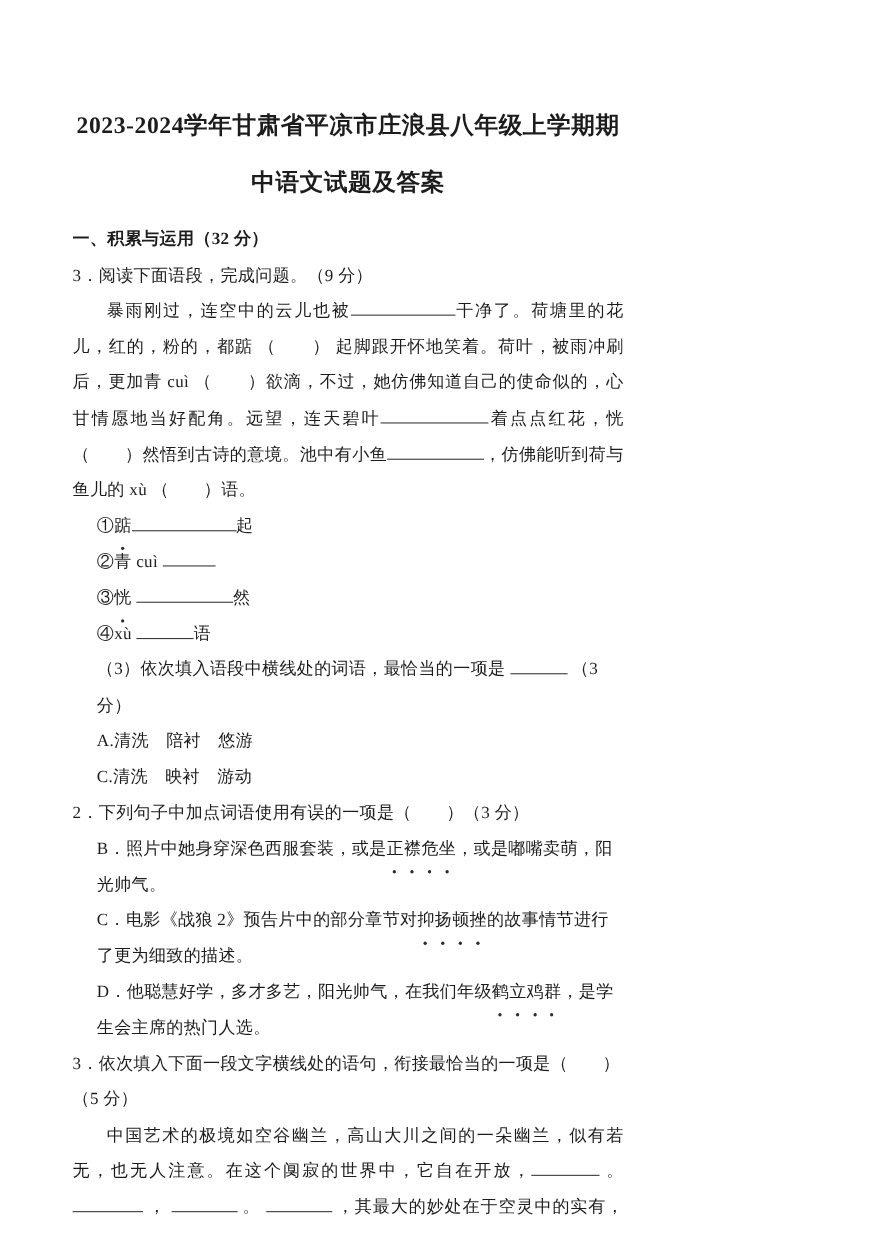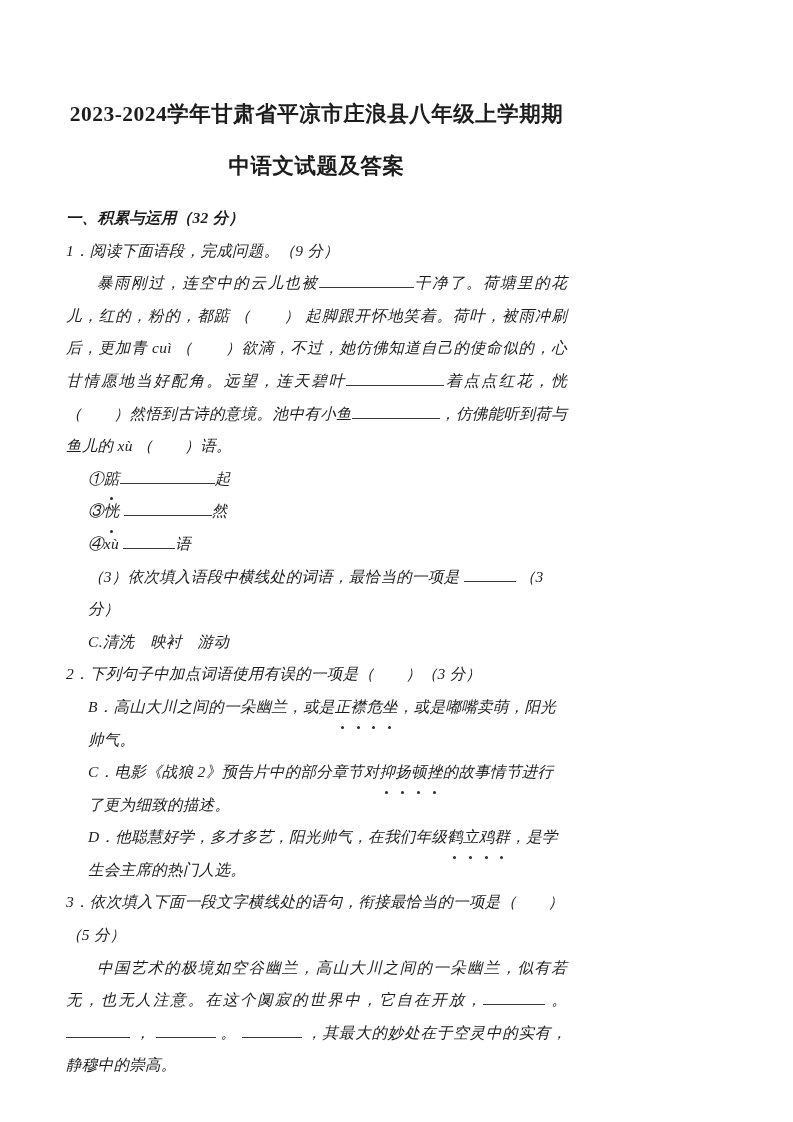--- a/index.html
+++ b/index.html
@@ -16,21 +16,21 @@
     letter-spacing:0.3px;
   }
   .title{
     font-size:21.5px;
     font-weight:700;
     text-align:center;
     line-height:52px;
     margin:0 0 10px 0;
     letter-spacing:0.5px;
   }
-  .block{margin:0;font-style:italic;}
+  .block{margin:0;}
   .bold{font-weight:700;}
   .sub{padding-left:22px;}
   .para{text-align:justify;text-indent:2em;}
   .blank{
     display:inline-block;
     height:0;
     border-bottom:1.2px solid #3a3a3a;
   }
   .dc{position:relative;display:inline-block;}
   .dc::after{
@@ -44,30 +44,32 @@
   }
 </style>
 </head>
 <body>
 
 <div class="page">
   <h1 class="title">2023-2024学年甘肃省平凉市庄浪县八年级上学期期中语文试题及答案</h1>
 
   <div class="block bold">一、积累与运用（32 分）</div>
 
-  <div class="block">1．阅读下面语段，完成问题。（9 分）</div>
+  <div class="block">3．阅读下面语段，完成问题。（9 分）</div>
   <div class="block para"><span class="run">暴雨刚过，连空中的云儿也被</span><span class="blank" style="width: 95px;"></span><span class="run">干净了。荷塘里的花儿，红的，粉的，都踮 （　　） 起脚跟开怀地笑着。荷叶，被雨冲刷后，更加青 cuì （　　）欲滴，不过，她仿佛知道自己的使命似的，心甘情愿地当好配角。远望，连天碧叶</span><span class="blank" style="width: 98px;"></span><span class="run">着点点红花，恍 （　　）然悟到古诗的意境。池中有小鱼</span><span class="blank" style="width: 88px;"></span><span class="run">，仿佛能听到荷与鱼儿的 xù （　　）语。</span></div>
 
   <div class="block sub"><span class="run">①</span><span class="dc">踮</span><span class="blank" style="width: 95px;"></span><span class="run">起</span></div>
+  <div class="block sub"><span class="run">②青 cuì </span><span class="blank" style="width: 48px;"></span></div>
   <div class="block sub"><span class="run">③</span><span class="dc">恍</span><span class="run"> </span><span class="blank" style="width: 88px;"></span><span class="run">然</span></div>
   <div class="block sub"><span class="run">④xù </span><span class="blank" style="width: 52px;"></span><span class="run">语</span></div>
 
   <div class="block sub"><span class="run">（3）依次填入语段中横线处的词语，最恰当的一项是 </span><span class="blank" style="width: 52px;"></span><span class="run"> （3 分）</span></div>
+  <div class="block sub">A.清洗　陪衬　悠游</div>
   <div class="block sub">C.清洗　映衬　游动</div>
 
   <div class="block">2．下列句子中加点词语使用有误的一项是（　　）（3 分）</div>
-  <div class="block sub"><span class="run">B．高山大川之间的一朵幽兰，或是</span><span class="dc">正</span><span class="dc">襟</span><span class="dc">危</span><span class="dc">坐</span><span class="run">，或是嘟嘴卖萌，阳光帅气。</span></div>
+  <div class="block sub"><span class="run">B．照片中她身穿深色西服套装，或是</span><span class="dc">正</span><span class="dc">襟</span><span class="dc">危</span><span class="dc">坐</span><span class="run">，或是嘟嘴卖萌，阳光帅气。</span></div>
   <div class="block sub"><span class="run">C．电影《战狼 2》预告片中的部分章节对</span><span class="dc">抑</span><span class="dc">扬</span><span class="dc">顿</span><span class="dc">挫</span><span class="run">的故事情节进行了更为细致的描述。</span></div>
   <div class="block sub"><span class="run">D．他聪慧好学，多才多艺，阳光帅气，在我们年级</span><span class="dc">鹤</span><span class="dc">立</span><span class="dc">鸡</span><span class="dc">群</span><span class="run">，是学生会主席的热门人选。</span></div>
 
   <div class="block">3．依次填入下面一段文字横线处的语句，衔接最恰当的一项是（　　）（5 分）</div>
   <div class="block para"><span class="run">中国艺术的极境如空谷幽兰，高山大川之间的一朵幽兰，似有若无，也无人注意。在这个阒寂的世界中，它自在开放，</span><span class="blank" style="width: 62px;"></span><span class="run"> 。 </span><span class="blank" style="width: 64px;"></span><span class="run"> ， </span><span class="blank" style="width: 60px;"></span><span class="run"> 。 </span><span class="blank" style="width: 60px;"></span><span class="run"> ，其最大的妙处在于空灵中的实有，静穆中的崇高。</span></div>
 </div>
 
 </body></html>

